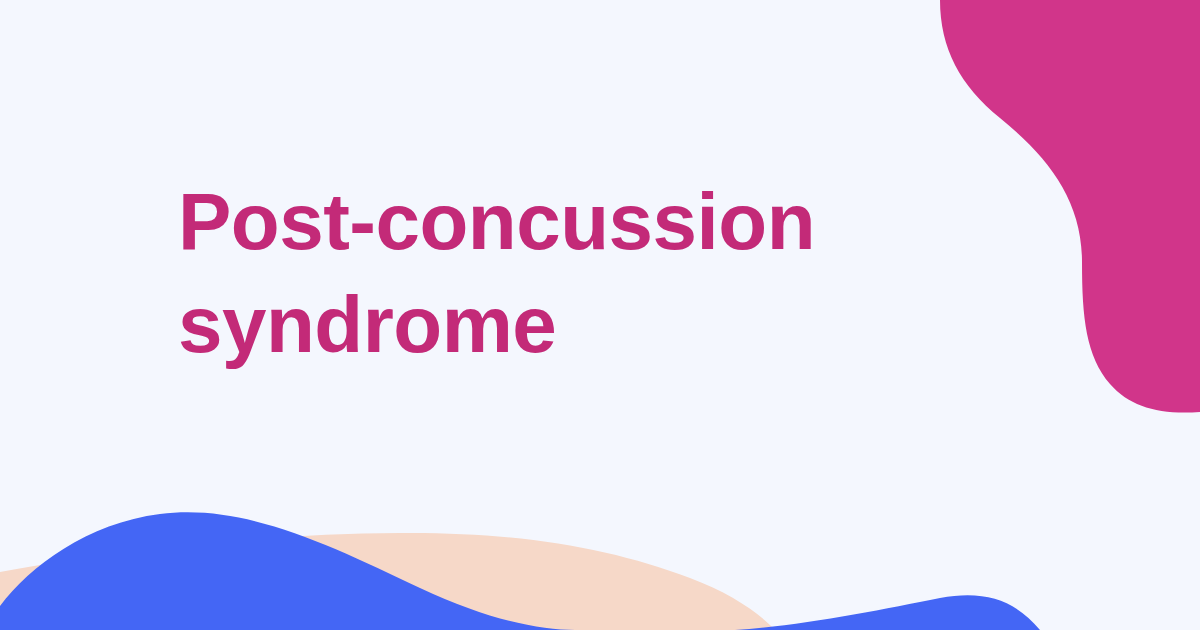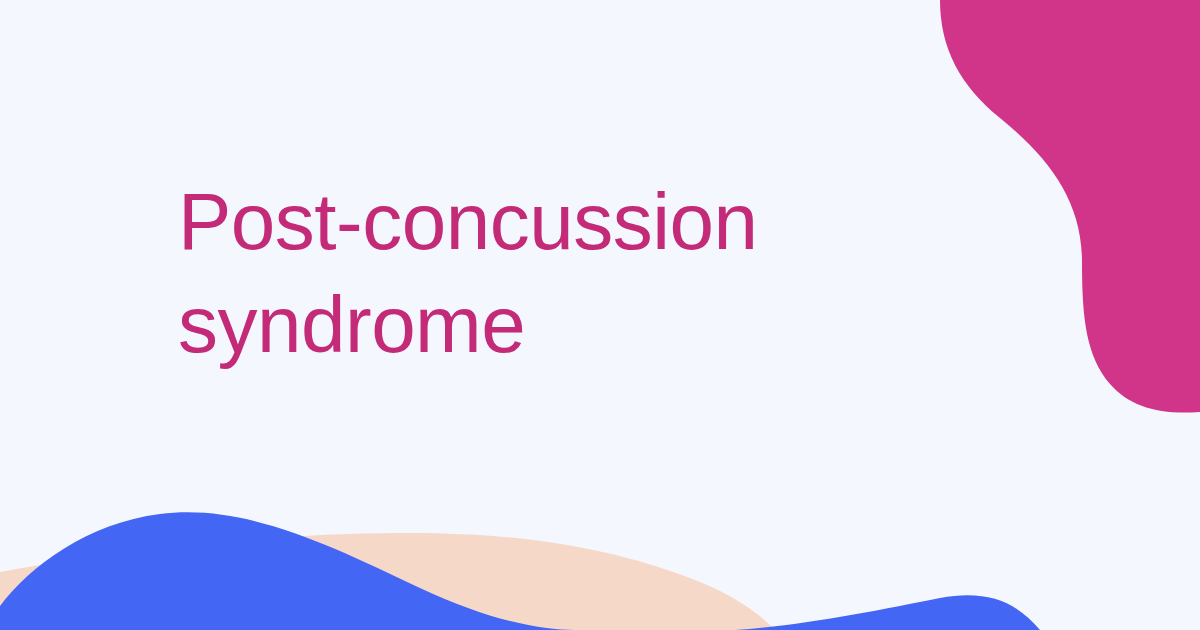--- a/index.html
+++ b/index.html
@@ -38,21 +38,21 @@
     top: 170px;
     width: 760px;
     z-index: 5;
   }
 
   #page-title {
     margin: 0;
     font-family: "Liberation Sans", "DejaVu Sans", sans-serif;
     font-size: 80px;
     line-height: 103px;
-    font-weight: 400;
+    font-weight: 700;
     letter-spacing: -0.5px;
     color: #c32a78;
     white-space: pre-line;
   }
 </style>
 </head>
 <body>
 
 <div id="card">
 

